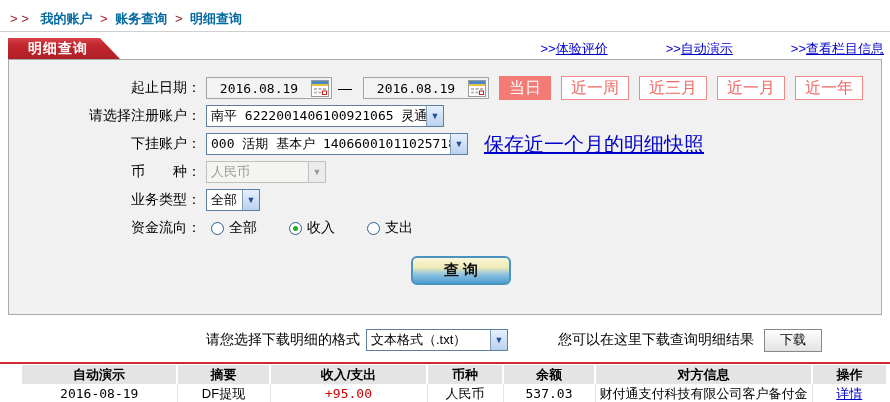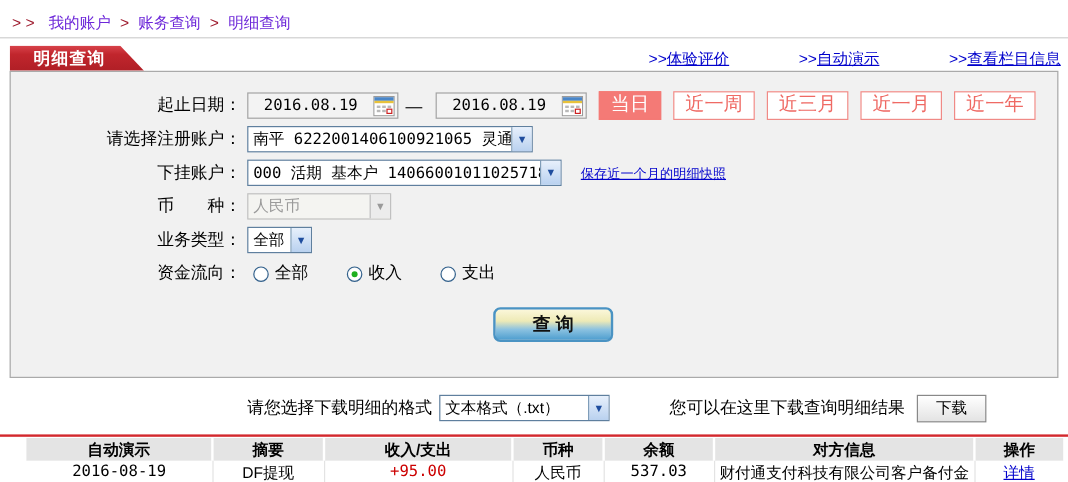--- a/index.html
+++ b/index.html
@@ -1,21 +1,21 @@
 <!DOCTYPE html>
 <html><head>
 <meta charset="utf-8">
 <style>
   * { margin:0; padding:0; box-sizing:border-box; }
   html,body { background:#ffffff; width:890px; font-family:"Liberation Sans","DejaVu Sans",sans-serif; }
   .page { width:890px; height:402px; overflow:hidden; position:relative; background:#fff; }
 
   
   .breadcrumb { padding:10px 0 0 10px; height:26px; font-size:13px; color:#9e1b2e; }
-  .breadcrumb a { color:#6d28d9; text-decoration:none; cursor:pointer; }
+  .breadcrumb a { color:#0369a1; text-decoration:none; cursor:pointer;font-weight:bold; }
   .breadcrumb .sep { margin:0 4px; }
   .top-rule { border-top:1px solid #cfcfcf; margin-top:5px; }
 
   
   .header-row { position:relative; height:21px; margin-top:6px; }
   .tab { position:absolute; left:8px; top:0; height:21px; width:112px; background:linear-gradient(#d8434b,#c1262d 35%,#b01f26); clip-path:polygon(0 0, calc(100% - 20px) 0, 100% 100%, 0 100%); color:#fff; font-weight:bold; font-size:14px; line-height:21px; padding-left:20px; letter-spacing:1px; }
   .header-links { position:absolute; right:6px; top:2px; display:flex; gap:58px; font-size:13px; }
   .header-links .hlink { color:#0000cc; cursor:pointer; white-space:nowrap; }
   .header-links .hlink .lbl { text-decoration:underline; }
 
@@ -36,21 +36,21 @@
 
   
   .select { height:22px; border:1px solid #5f7f9e; background:#fff; display:flex; align-items:center; margin-left:5px; font-size:13px; }
   .select .val { flex:1; padding:0 4px; white-space:nowrap; overflow:hidden; font-family:"DejaVu Sans Mono",monospace; }
   .select .val.cjk { font-family:"Liberation Sans","DejaVu Sans",sans-serif; }
   .select .arrow { width:17px; height:20px; border-left:1px solid #7f9db9; background:linear-gradient(#e7f0fc,#b9d1ef); color:#1f4d9e; font-size:9px; line-height:20px; text-align:center; cursor:pointer; }
   .select.disabled { background:#f4f4f1; border-color:#c0c0c0; }
   .select.disabled .val { color:#9a9a9a; }
   .select.disabled .arrow { background:#ececec; border-left-color:#c0c0c0; color:#9a9a9a; }
 
-  .snap-link { color:#0000cc; text-decoration:underline; font-size:11px; margin-left:16px; cursor:pointer;text-align:right; }
+  .snap-link { color:#0000cc; text-decoration:underline; font-size:20px; margin-left:16px; cursor:pointer;text-align:right; }
 
   
   .radio-group { display:flex; align-items:center; margin-left:10px; }
   .radio-opt { display:flex; align-items:center; margin-right:32px; cursor:pointer; }
   .radio { width:13px; height:13px; border-radius:50%; border:1px solid #33618c; background:radial-gradient(#fff 55%,#dfe8ef); margin-right:5px; position:relative; }
   .radio.checked::after { content:""; position:absolute; left:3px; top:3px; width:5px; height:5px; border-radius:50%; background:#1faf1f; }
 
   
   .btn-row { display:flex; justify-content:center; margin-top:14px; }
   .query-btn { position:relative; left:16px; width:100px; height:29px; border:2px solid #4a93c3; border-radius:6px; background:linear-gradient(to bottom,#fbf7da 0%,#eeeab6 38%,#8cc2e0 66%,#4f9fd0 100%); font-size:15px; font-weight:bold; color:#111; cursor:pointer; font-family:"Liberation Sans","DejaVu Sans",sans-serif; }

